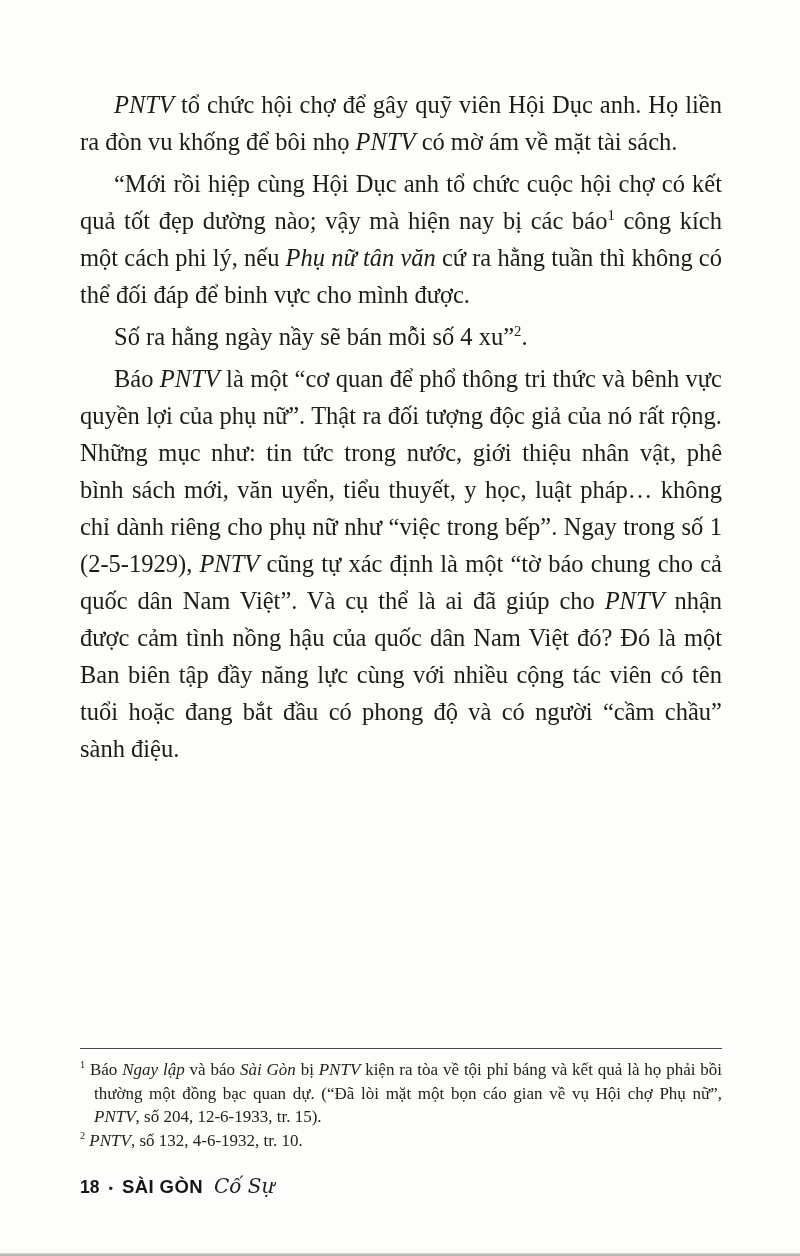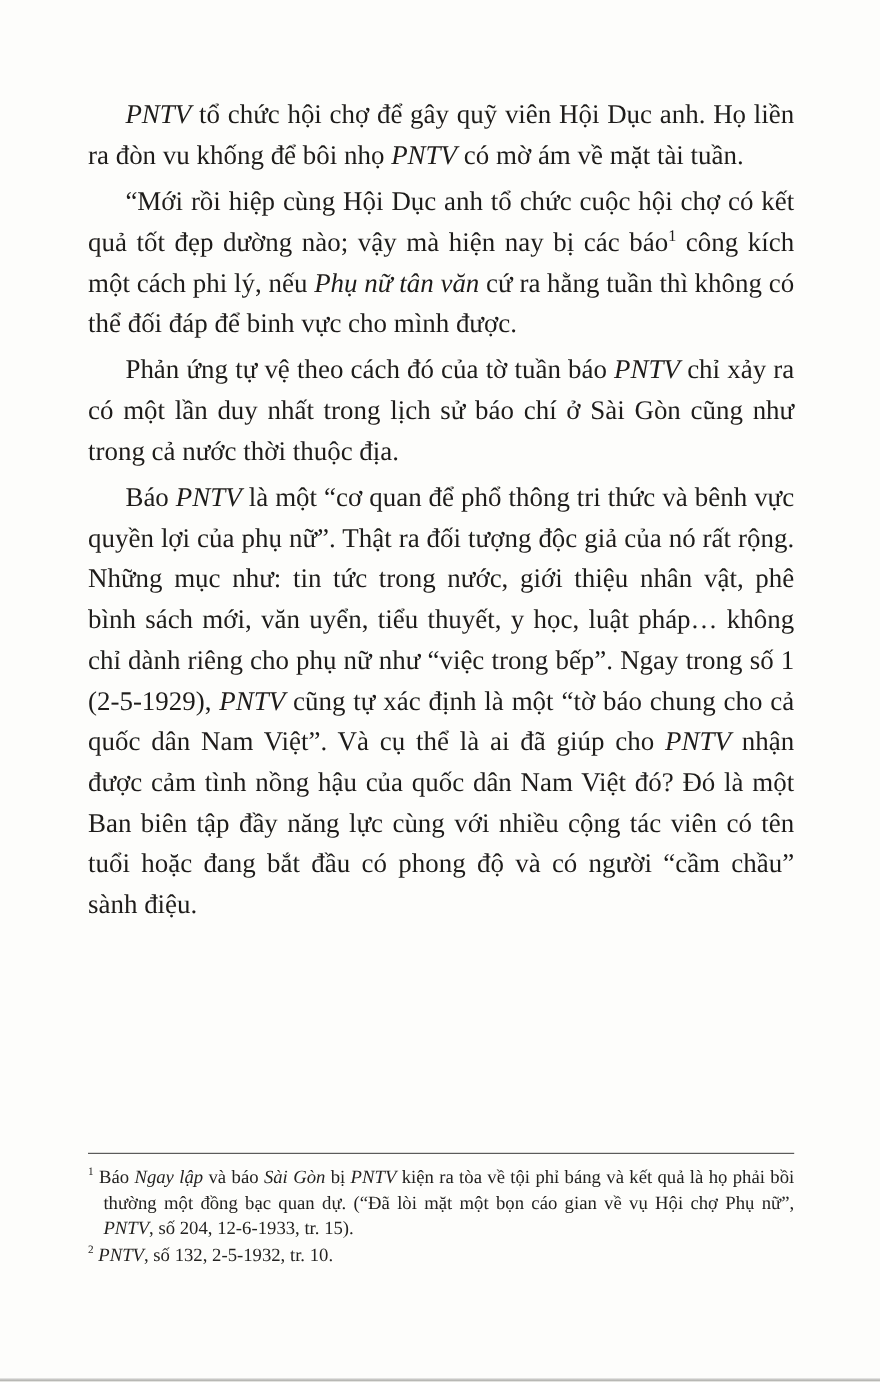--- a/index.html
+++ b/index.html
@@ -73,29 +73,35 @@
     height: 3px;
     background: linear-gradient(#d8d8d6, #a8a8a4);
   }
 </style>
 </head>
 <body>
 
 <div class="page">
 
   <main class="body-text">
-    <p class="para"><em>PNTV</em><span> tổ chức hội chợ để gây quỹ viên Hội Dục anh. Họ liền ra đòn vu khống để bôi nhọ </span><em>PNTV</em><span> có mờ ám về mặt tài tuần.</span></p>
+    <p class="para"><em>PNTV</em><span> tổ chức hội chợ để gây quỹ viên Hội Dục anh. Họ liền ra đòn vu khống để bôi nhọ </span><em>PNTV</em><span> có mờ ám về mặt tài sách.</span></p>
     <p class="para"><span>“Mới rồi hiệp cùng Hội Dục anh tổ chức cuộc hội chợ có kết quả tốt đẹp dường nào; vậy mà hiện nay bị các báo</span><sup>1</sup><span> công kích một cách phi lý, nếu </span><em>Phụ nữ tân văn</em><span> cứ ra hằng tuần thì không có thể đối đáp để binh vực cho mình được.</span></p>
-    <p class="para"><span>Phản ứng tự vệ theo cách đó của tờ tuần báo </span><em>PNTV</em><span> chỉ xảy ra có một lần duy nhất trong lịch sử báo chí ở Sài Gòn cũng như trong cả nước thời thuộc địa.</span></p>
+    <p class="para"><span>Số ra hằng ngày nầy sẽ bán mỗi số 4 xu”</span><sup>2</sup><span>.</span></p>
     <p class="para"><span>Báo </span><em>PNTV</em><span> là một “cơ quan để phổ thông tri thức và bênh vực quyền lợi của phụ nữ”. Thật ra đối tượng độc giả của nó rất rộng. Những mục như: tin tức trong nước, giới thiệu nhân vật, phê bình sách mới, văn uyển, tiểu thuyết, y học, luật pháp… không chỉ dành riêng cho phụ nữ như “việc trong bếp”. Ngay trong số 1 (2-5-1929), </span><em>PNTV</em><span> cũng tự xác định là một “tờ báo chung cho cả quốc dân Nam Việt”. Và cụ thể là ai đã giúp cho </span><em>PNTV</em><span> nhận được cảm tình nồng hậu của quốc dân Nam Việt đó? Đó là một Ban biên tập đầy năng lực cùng với nhiều cộng tác viên có tên tuổi hoặc đang bắt đầu có phong độ và có người “cầm chầu” sành điệu.</span></p>
   </main>
 
   <div class="footnote-rule"></div>
 
   <section class="footnotes">
     <p class="footnote"><sup>1</sup><span> Báo </span><em>Ngay lập</em><span> và báo </span><em>Sài Gòn</em><span> bị </span><em>PNTV</em><span> kiện ra tòa về tội phỉ báng và kết quả là họ phải bồi thường một đồng bạc quan dự. (“Đã lòi mặt một bọn cáo gian về vụ Hội chợ Phụ nữ”, </span><em>PNTV</em><span>, số 204, 12-6-1933, tr. 15).</span></p>
-    <p class="footnote"><sup>2</sup><span> </span><em>PNTV</em><span>, số 132, 2-5-1932, tr. 10.</span></p>
+    <p class="footnote"><sup>2</sup><span> </span><em>PNTV</em><span>, số 132, 4-6-1932, tr. 10.</span></p>
   </section>
 
+  <footer class="page-footer">
+    <span class="page-num">18</span>
+    <span class="bullet">•</span>
+    <span class="book-title">SÀI GÒN</span>
+    <span class="book-script">Cố Sự</span>
+  </footer>
 
   <div class="page-edge"></div>
 
 </div>
 
 </body></html>

